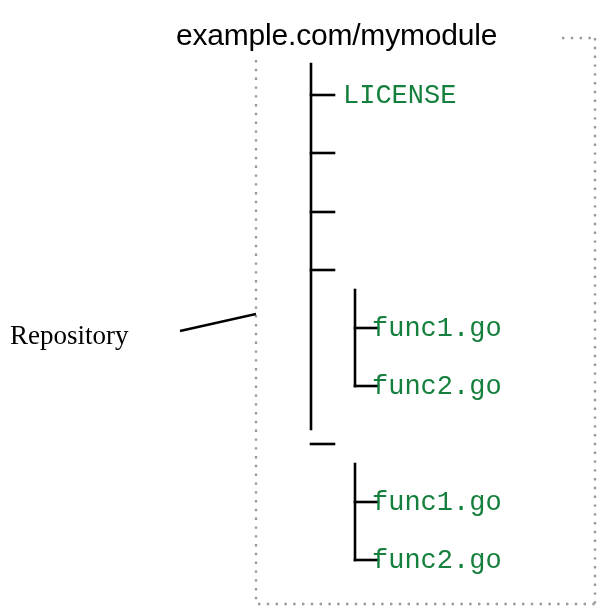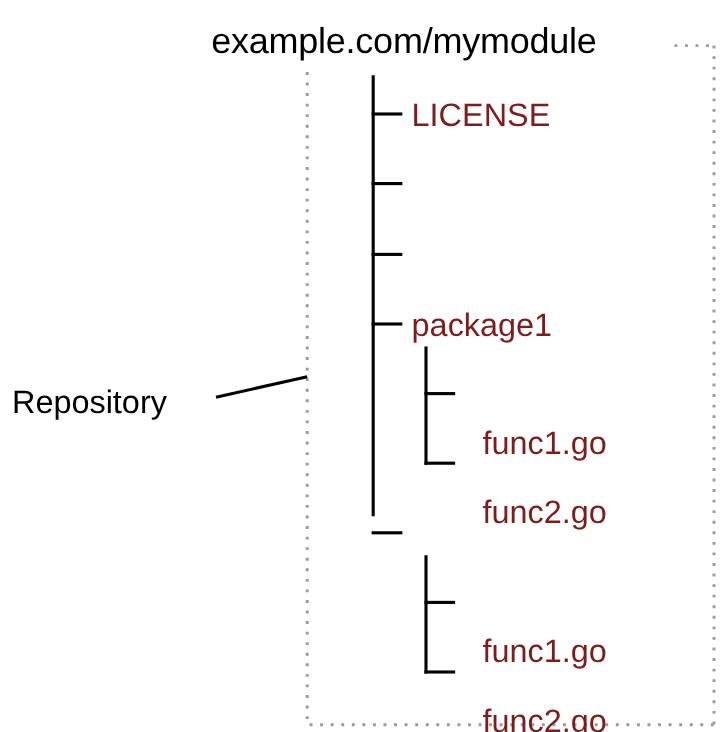--- a/index.html
+++ b/index.html
@@ -41,38 +41,38 @@
     line-height: 34px;
     letter-spacing: -0.2px;
     white-space: nowrap;
     color: #000000;
   }
 
   .repo-label {
     position: absolute;
     left: 10px;
     top: 320px;
-    font-family: Liberation Sans, sans-serif;
+    font-family: Liberation Serif, serif;
     font-size: 27px;
     line-height: 31px;
     white-space: nowrap;
     color: #000000;
   }
 
   .tree-row {
     position: absolute;
-    font-family: Liberation Sans, sans-serif;
+    font-family: Liberation Mono, monospace;
     font-size: 27px;
     line-height: 32px;
     white-space: pre;
-    color: #7f1d1d;
+    color: #15803d;
     text-align: center;
   }
   .tree-row.depth-0 { left: 343px; }
-  .tree-row.depth-1 { left: 402px; margin-top: 40px; }
+  .tree-row.depth-1 { left: 372px; }
 </style>
 </head>
 <body>
 
 <div id="diagram-root">
 
   <svg id="lines-layer" viewBox="0 0 602 610" width="602" height="610">
 
     <g stroke="#9a9a9a" stroke-width="2.4" stroke-linecap="butt" fill="none" stroke-dasharray="2.4 6.4">
       <line x1="256" y1="60" x2="256" y2="604"></line>
@@ -104,19 +104,18 @@
       <line x1="355" y1="502" x2="378" y2="502"></line>
       <line x1="355" y1="560" x2="378" y2="560"></line>
     </g>
   </svg>
 
   <div class="module-title">example.com/mymodule</div>
 
   <div class="repo-label">Repository</div>
 
   <div class="tree-row depth-0" style="top:80px">LICENSE</div>
-  <div class="tree-row depth-0" style="top:255px">package1</div>
   <div class="tree-row depth-1" style="top:313px">func1.go</div>
   <div class="tree-row depth-1" style="top:371px">func2.go</div>
   <div class="tree-row depth-1" style="top:487px">func1.go</div>
   <div class="tree-row depth-1" style="top:545px">func2.go</div>
 
 </div>
 
 </body></html>

